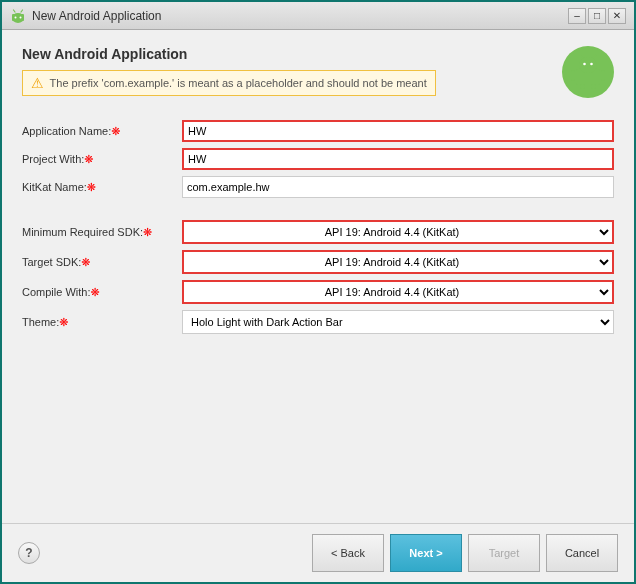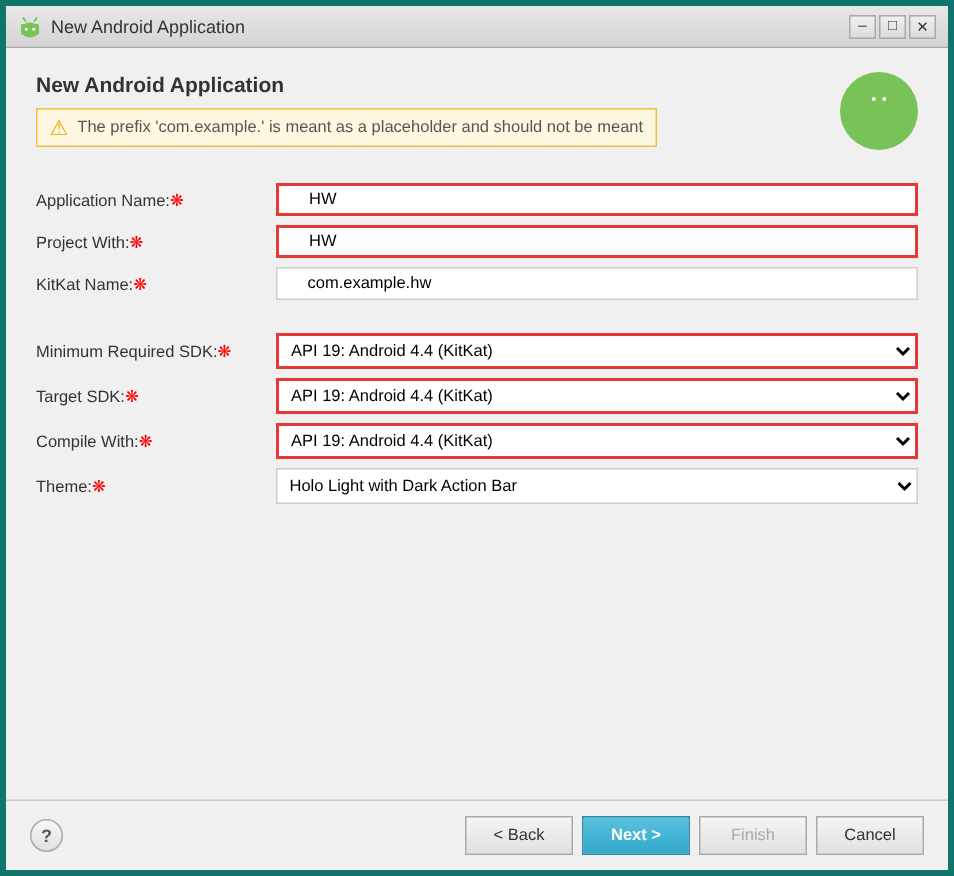--- a/index.html
+++ b/index.html
@@ -10,21 +10,21 @@
       display: flex;
       justify-content: center;
       align-items: center;
       width: 636px;
       height: 584px;
     }
     .window {
       width: 636px;
       height: 584px;
       background: #f0f0f0;
-      border: 4px solid #0f766e;
+      border: 2px solid #0f766e;
       display: flex;
       flex-direction: column;
       box-shadow: 2px 2px 6px rgba(0,0,0,0.3);
     }
     .title-bar {
       background: linear-gradient(to bottom, #e8e8e8, #d4d4d4);
       border-bottom: 1px solid #aaa;
       padding: 4px 8px;
       display: flex;
       align-items: center;
@@ -119,40 +119,41 @@
       font-size: 11px;
     }
     .required-star {
       color: red;
       font-size: 11px;
     }
     .form-input {
       flex: 1;
       height: 22px;
       border: 1px solid #ccc;
-      padding: 2px 20px;
+      padding: 2px 4px;
       font-size: 11px;
       background: white;
       outline: none;
     }
     .form-input.highlighted {
       border: 2px solid #e53935;
     }
     .form-select {
       flex: 1;
       height: 24px;
       border: 1px solid #ccc;
       padding: 2px 4px;
       font-size: 11px;
       background: white;
       outline: none;
       cursor: pointer;
     }
     .form-select.highlighted {
       border: 2px solid #e53935;
+      text-align: center;
     }
     .separator {
       height: 16px;
     }
     .bottom-bar {
       border-top: 1px solid #ccc;
       padding: 10px 16px;
       display: flex;
       align-items: center;
       justify-content: space-between;
@@ -170,21 +171,21 @@
       cursor: pointer;
       font-weight: bold;
       color: #555;
       font-size: 12px;
     }
     .nav-buttons {
       display: flex;
       gap: 6px;
     }
     .btn {
-      height: 26px;
+      height: 38px;
       min-width: 72px;
       padding: 0 12px;
       border: 1px solid #aaa;
       background: linear-gradient(to bottom, #f5f5f5, #e0e0e0);
       font-size: 11px;
       cursor: pointer;
       color: #333;
     }
     .btn.primary {
       background: linear-gradient(to bottom, #5bc0de, #31a9c9);
@@ -328,17 +329,17 @@
       </div>
 
     </div>
   </div>
 
   <div class="bottom-bar">
     <div class="help-btn">?</div>
     <div class="nav-buttons">
       <button class="btn">&lt; Back</button>
       <button class="btn primary">Next &gt;</button>
-      <button class="btn" disabled="">Finish</button>
+      <button class="btn" disabled="">Target</button>
       <button class="btn">Cancel</button>
     </div>
   </div>
 </div>
 
 </body></html>

